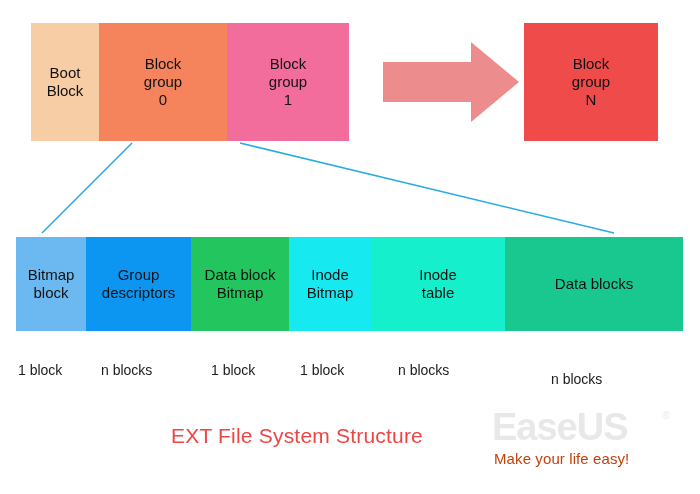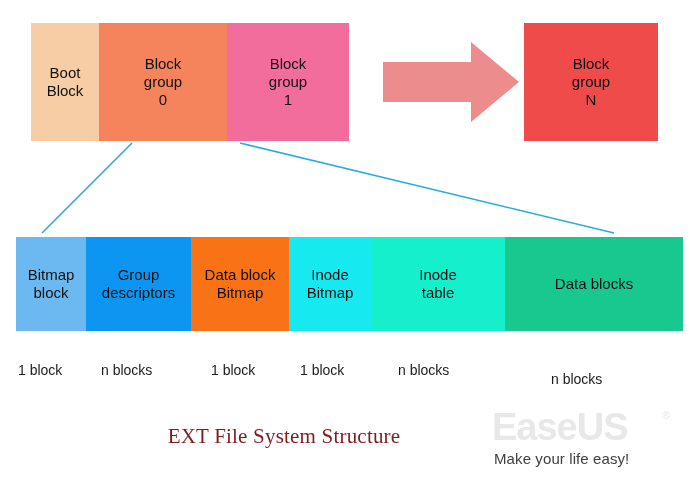--- a/index.html
+++ b/index.html
@@ -93,21 +93,21 @@
     align-items: center;
     justify-content: center;
     text-align: center;
     font-size: 15px;
     line-height: 1.2;
     color: #111111;
     white-space: pre-line;
   }
   .seg-super   { width: 70px;  background: #6BB9F0; }
   .seg-gdesc   { width: 105px; background: #0C96F2; }
-  .seg-dbmap   { width: 98px;  background: #f97316; }
+  .seg-dbmap   { width: 98px;  background: #22c55e; }
   .seg-ibmap   { width: 82px;  background: #16E9F0; }
   .seg-itable  { width: 134px; background: #15EFCB; }
   .seg-data    { width: 178px; background: #18C88F; }
 
   
   .captions {
     position: absolute;
     left: 16px;
     top: 360px;
     width: 667px;
@@ -116,28 +116,27 @@
   .cap {
     position: absolute;
     font-size: 14px;
     color: #1b1b1b;
     white-space: nowrap;
   }
 
   
   .title {
     position: absolute;
-    left: 4px;
+    left: 17px;
     top: 424px;
     width: 560px;
     text-align: center;
     font-size: 21px;
-    color: #7f1d1d;
+    color: #ef4444;
     letter-spacing: .2px;
-    font-family: Liberation Serif, serif;
   }
 
   
   .watermark {
     position: absolute;
     left: 492px;
     top: 408px;
     width: 196px;
     height: 62px;
     user-select: none;
@@ -157,21 +156,21 @@
     left: 170px;
     top: 1px;
     font-size: 11px;
     color: #E8E8E8;
   }
   .wm-tag {
     position: absolute;
     left: 2px;
     top: 42px;
     font-size: 15px;
-    color: #404040;
+    color: #c2410c;
     letter-spacing: .1px;
   }
 </style>
 </head>
 <body>
 
 <div class="canvas">
 
   <div class="top-row">
     <div class="tile tile-boot">Boot

